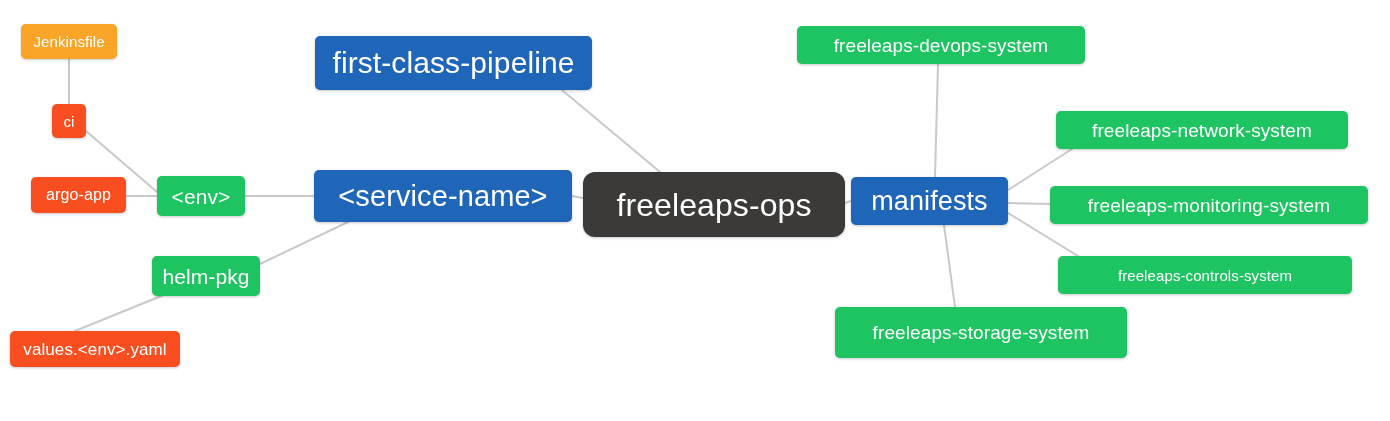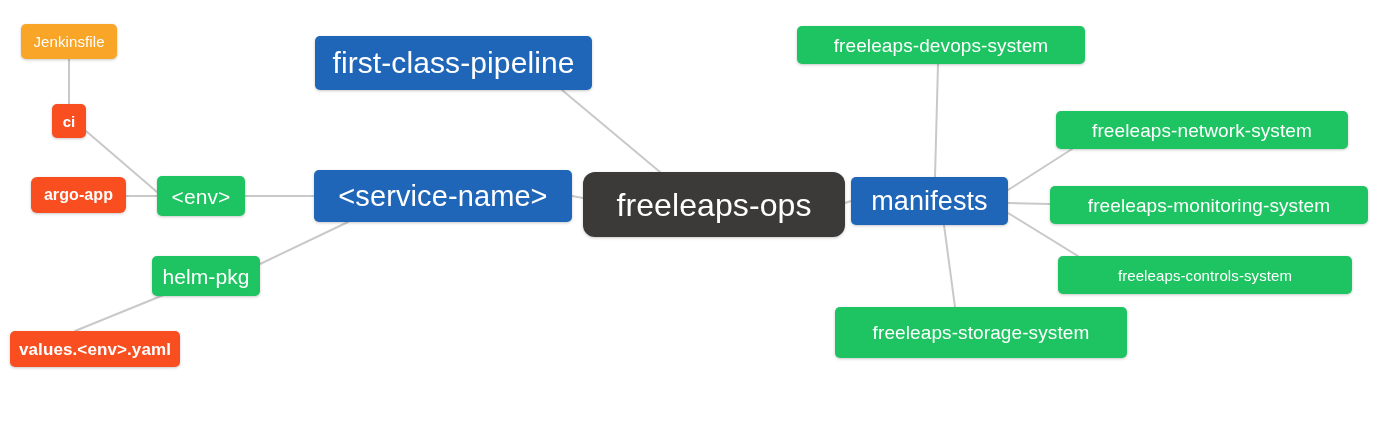--- a/index.html
+++ b/index.html
@@ -40,21 +40,21 @@
     padding: 0 14px;
     letter-spacing: 0.1px;
   }
   .node.root {
     background: #3c3a38;
     border-radius: 12px;
   }
   .node.blue   { background: #1f66b8; }
   .node.green  { background: #1ec462; }
   .node.orange { background: #f9a527; }
-  .node.red    { background: #f94e20; font-weight: bold; }
+  .node.red    { background: #f94e20; }
 </style>
 </head>
 <body>
 
 <div id="canvas">
   <svg id="edge-layer" viewBox="0 0 1390 421" preserveAspectRatio="none" aria-hidden="true">
       <line x1="69" y1="59" x2="69" y2="104" stroke="#c9c9c9" stroke-width="2" stroke-linecap="round"></line>
       <line x1="86" y1="131" x2="157" y2="192" stroke="#c9c9c9" stroke-width="2" stroke-linecap="round"></line>
       <line x1="126" y1="196" x2="157" y2="196" stroke="#c9c9c9" stroke-width="2" stroke-linecap="round"></line>
       <line x1="245" y1="196" x2="314" y2="196" stroke="#c9c9c9" stroke-width="2" stroke-linecap="round"></line>
@@ -69,21 +69,21 @@
       <line x1="1008" y1="213" x2="1078" y2="256" stroke="#c9c9c9" stroke-width="2" stroke-linecap="round"></line>
       <line x1="944" y1="225" x2="955" y2="307" stroke="#c9c9c9" stroke-width="2" stroke-linecap="round"></line>
     </svg>
   <div id="node-layer">
       <div class="node orange" style="left: 21px; top: 24px; width: 96px; height: 35px; font-size: 15px;">
         <span>Jenkinsfile</span>
       </div>
       <div class="node red" style="left: 52px; top: 104px; width: 34px; height: 34px; font-size: 15px;">
         <span>ci</span>
       </div>
-      <div class="node red" style="left: 31px; top: 177px; width: 95px; height: 36px; font-size: 16px; border-radius: 6px;">
+      <div class="node red" style="left: 31px; top: 177px; width: 95px; height: 36px; font-size: 16px;">
         <span>argo-app</span>
       </div>
       <div class="node green" style="left: 157px; top: 176px; width: 88px; height: 40px; font-size: 21px; justify-content: center;">
         <span>&lt;env&gt;</span>
       </div>
       <div class="node blue" style="left: 314px; top: 170px; width: 258px; height: 52px; font-size: 29px;">
         <span>&lt;service-name&gt;</span>
       </div>
       <div class="node blue" style="left: 315px; top: 36px; width: 277px; height: 54px; font-size: 30px;">
         <span>first-class-pipeline</span>

